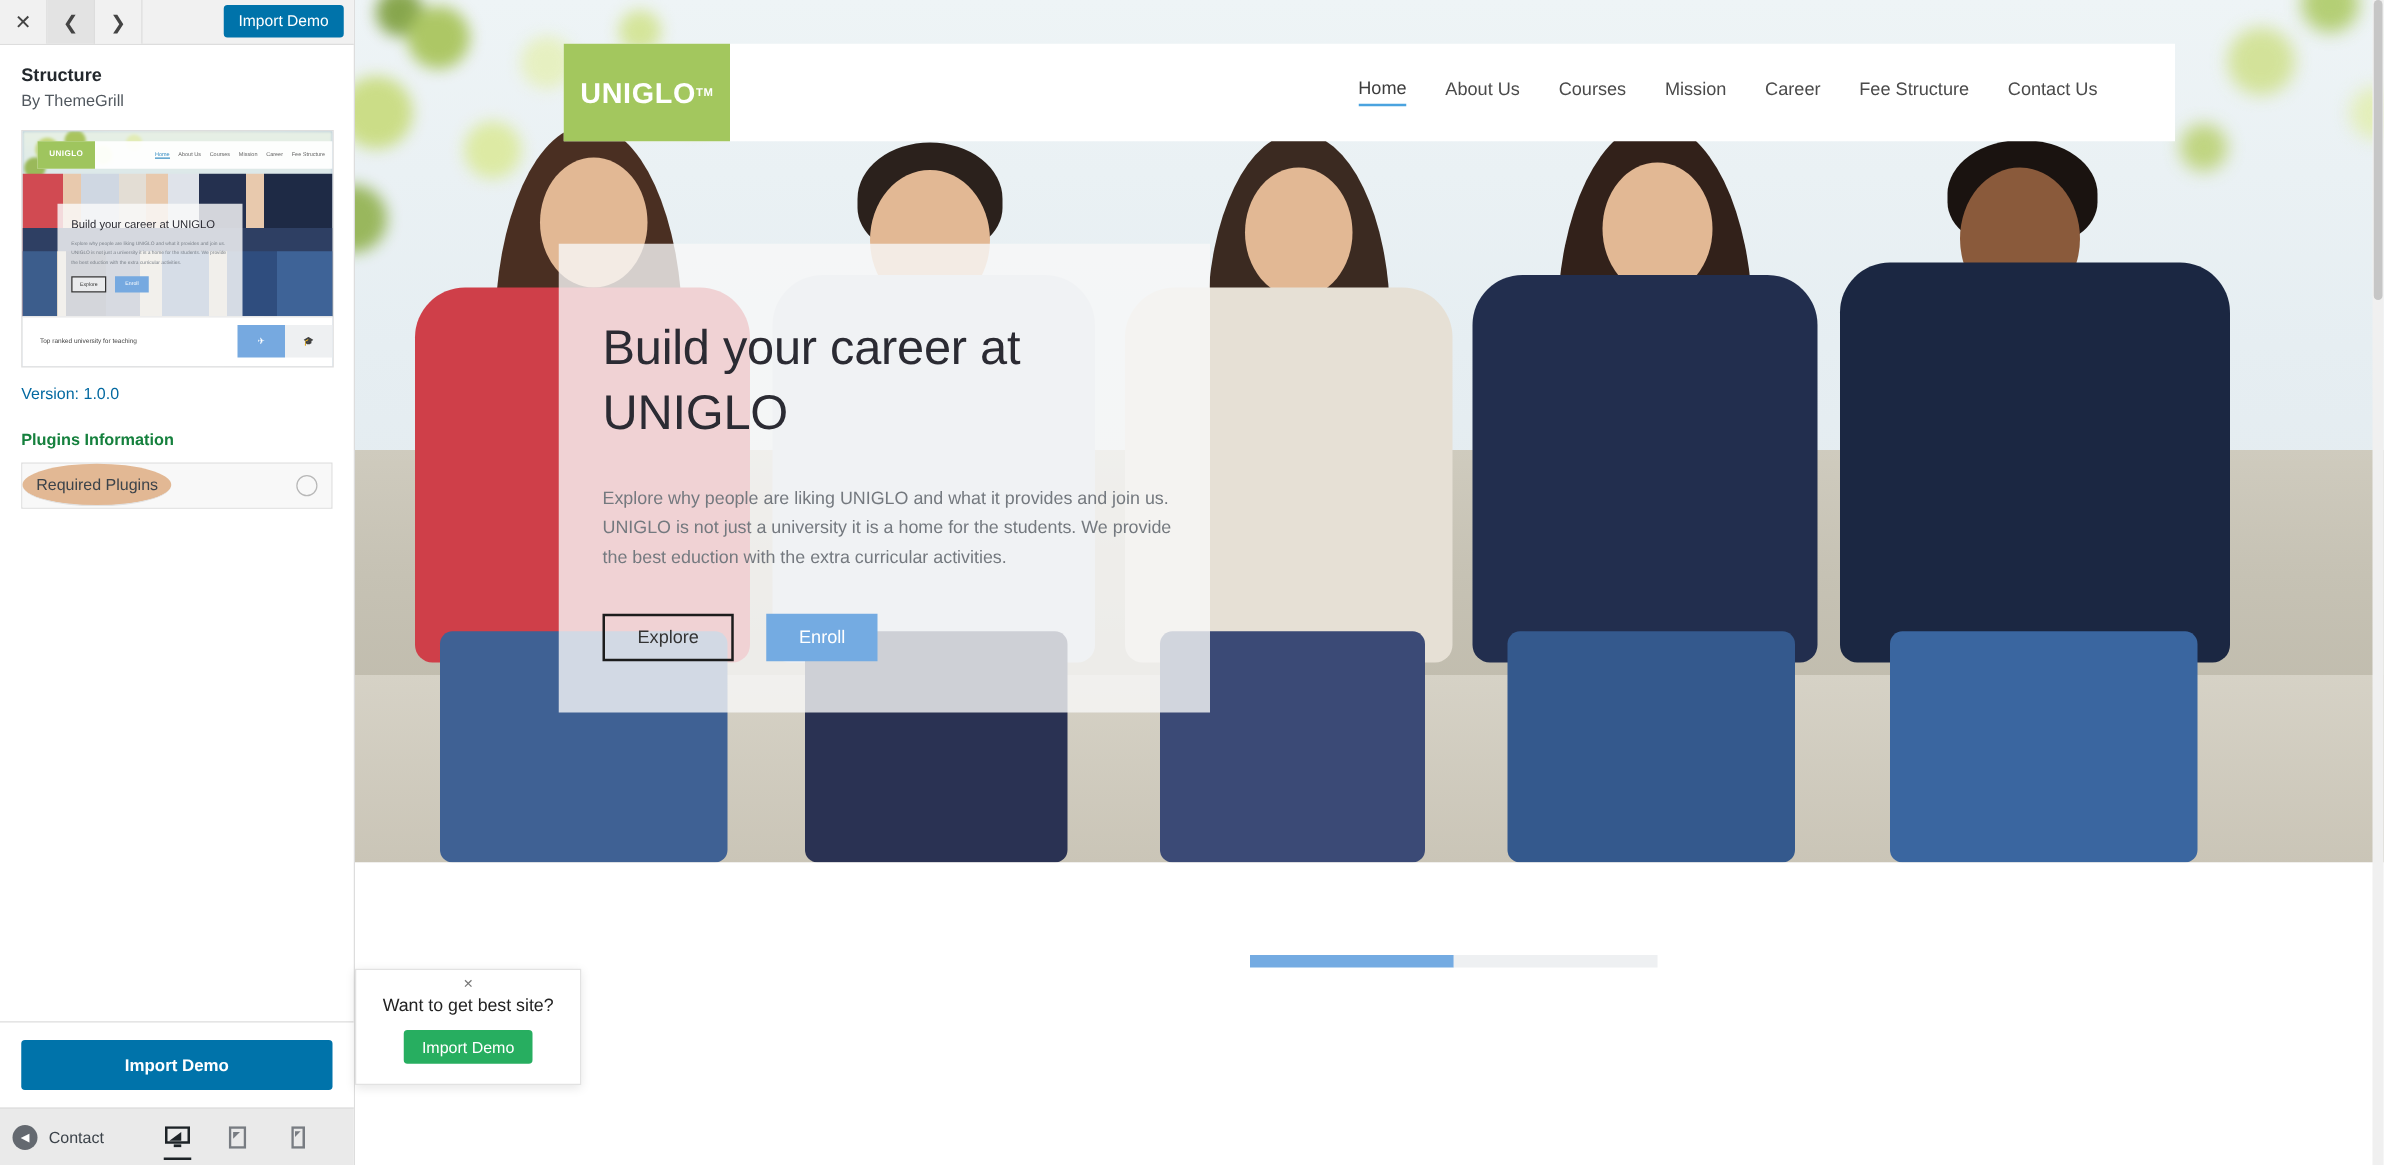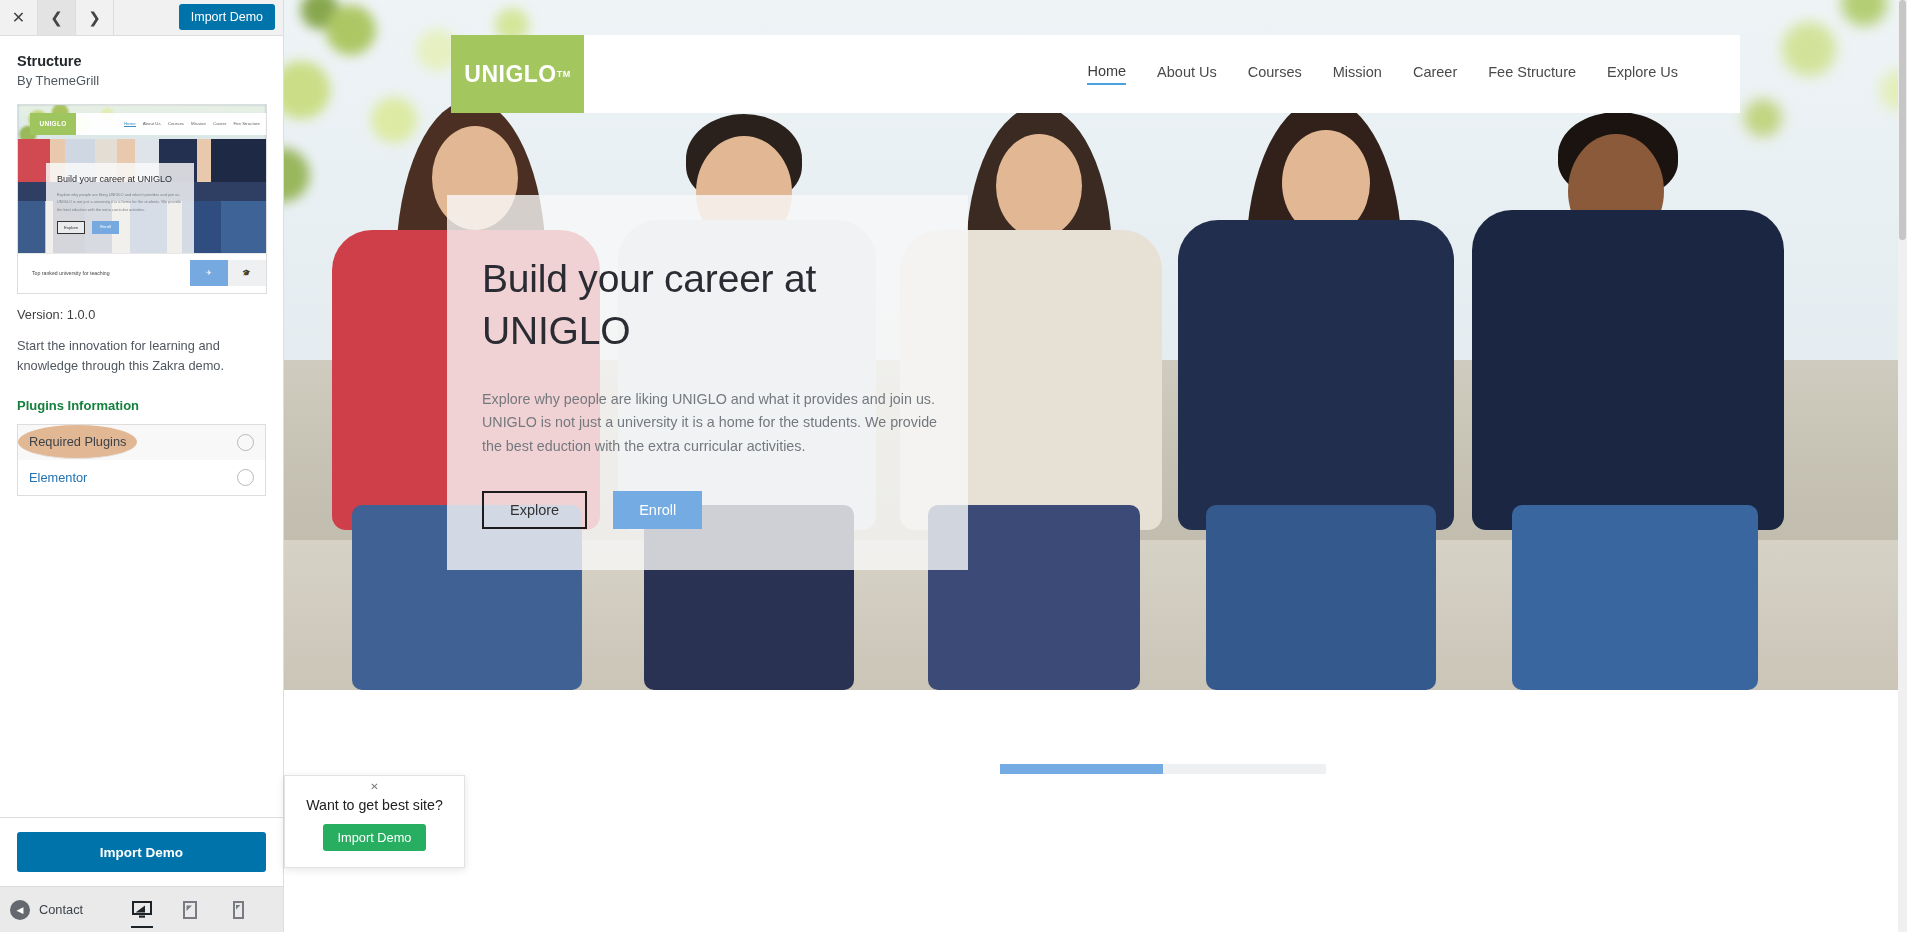--- a/index.html
+++ b/index.html
@@ -134,21 +134,21 @@
     position: absolute; left: 0; right: 0; bottom: 0; height: 40px;
     background: #fff; display: flex; align-items: center;
     border-top: 1px solid #e8e8e8;
   }
   .mini-bt { flex: 1; font-size: 5.2px; color: #444; padding-left: 14px; }
   .mini-sq { width: 38px; height: 26px; display: flex; align-items: center; justify-content: center; font-size: 7px; }
   .mini-sq.blue { background: #76a9e0; color: #fff; }
   .mini-sq.gray { background: #eef0f2; color: #666; }
 
   .version {
-    margin-top: 13px; font-size: 12.8px; color: #404040;
+    margin-top: 13px; font-size: 12.8px; color: #0369a1;
   }
   .descr {
     margin-top: 14px; font-size: 12.8px; color: #50575e; line-height: 1.55;
   }
   .plug-head {
     margin-top: 22px; font-size: 13px; font-weight: 700; color: #15803d;
   }
   .plug-table {
     margin-top: 11px; border: 1px solid #ddd; background: #fff;
   }
@@ -390,34 +390,29 @@
           <div class="mini-bottom">
             <div class="mini-bt">Top ranked university for teaching</div>
             <div class="mini-sq blue">✈</div>
             <div class="mini-sq gray">🎓</div>
           </div>
         </div>
       </div>
 
       <div class="version">Version: 1.0.0</div>
 
-      <div class="descr">Start the innovation for learning and knowledge through this Zakra demo.</div>
 
       <div class="plug-head">Plugins Information</div>
 
       <div class="plug-table">
         <div class="plug-row head">
           <span>Required Plugins</span>
         </div>
         <div class="plug-row alt">
           <span class="plug-name">Everest Forms</span>
-          <span class="plug-circle"></span>
-        </div>
-        <div class="plug-row">
-          <span class="plug-name">Elementor</span>
           <span class="plug-circle"></span>
         </div>
       </div>
     </div>
 
     <div class="sb-footer">
       <button class="import-main">Import Demo</button>
     </div>
 
     <div class="sb-bar">
@@ -503,21 +498,21 @@
           <span>UNIGLO</span>
             <sup>TM</sup>
         </div>
         <div class="menu">
           <a class="on">Home</a>
           <a>About Us</a>
           <a>Courses</a>
           <a>Mission</a>
           <a>Career</a>
           <a>Fee Structure</a>
-          <a>Explore Us</a>
+          <a>Contact Us</a>
         </div>
       </nav>
 
       <div class="hero-card">
         <h1 class="hero-h1">Build your career at UNIGLO</h1>
         <p class="hero-p">Explore why people are liking UNIGLO and what it provides and join us. UNIGLO is not just a university it is a home for the students. We provide the best eduction with the extra curricular activities.</p>
         <div class="hero-btns">
           <button class="btn-explore">Explore</button>
           <button class="btn-enroll">Enroll</button>
         </div>

